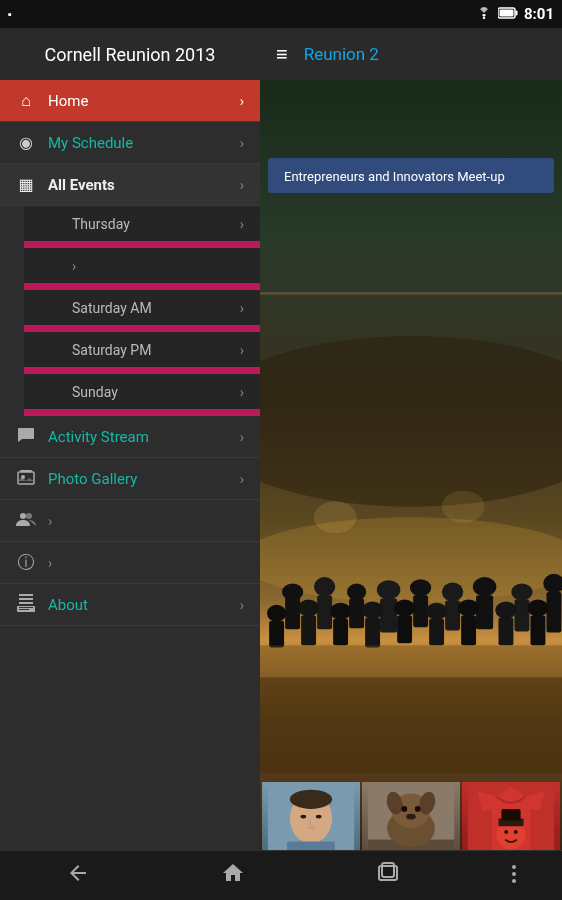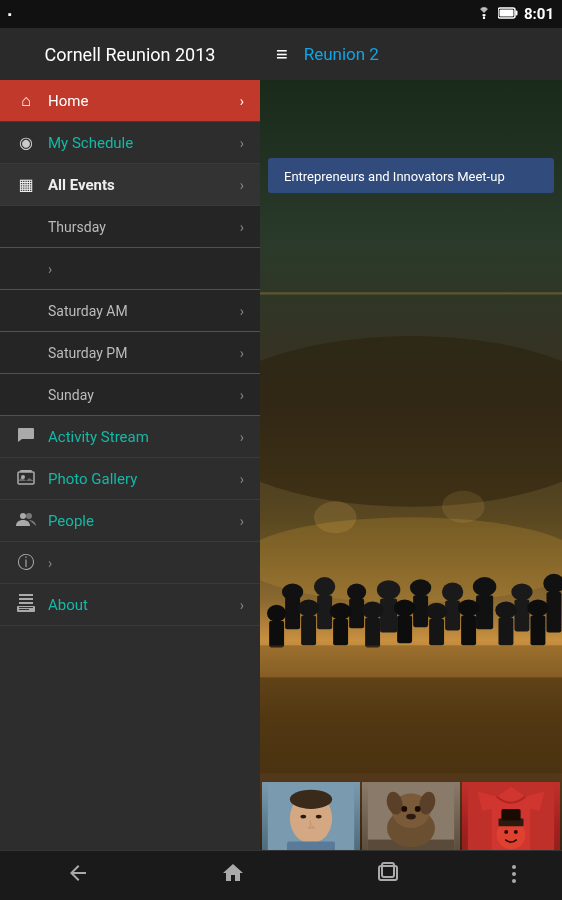--- a/index.html
+++ b/index.html
@@ -106,21 +106,22 @@
       cursor: pointer;
       position: relative;
       border-bottom: 1px solid #3a3a3a;
     }
     .nav-item.active {
       background: #c0392b;
     }
     .nav-item.indent {
       padding-left: 48px;
       background: #252525;
-      border-bottom: 1px solid #be185d;
+      border-bottom: 7px solid #be185d;
+      margin-left: 24px;
     }
     .nav-icon {
       color: #ccc;
       font-size: 16px;
       margin-right: 12px;
       width: 20px;
       text-align: center;
     }
     .nav-item.active .nav-icon {
       color: white;
@@ -378,21 +379,20 @@
 
     <div class="nav-item">
       <span class="nav-icon">
         <svg width="20" height="16" viewBox="0 0 20 16" fill="#aaa">
           <circle cx="7" cy="5" r="3"></circle>
           <circle cx="13" cy="5" r="3" opacity="0.6"></circle>
           <path d="M0 15c0-4 3-6 7-6s7 2 7 6"></path>
           <path d="M13 9c3 0 7 2 7 6" opacity="0.6"></path>
         </svg>
       </span>
-      <span class="nav-label">People</span>
       <span class="nav-arrow">›</span>
     </div>
 
     <div class="nav-item">
       <span class="nav-icon" style="font-size:17px; color:#aaa;">ⓘ</span>
       <span class="nav-arrow">›</span>
     </div>
 
     <div class="nav-item">
       <span class="nav-icon">

